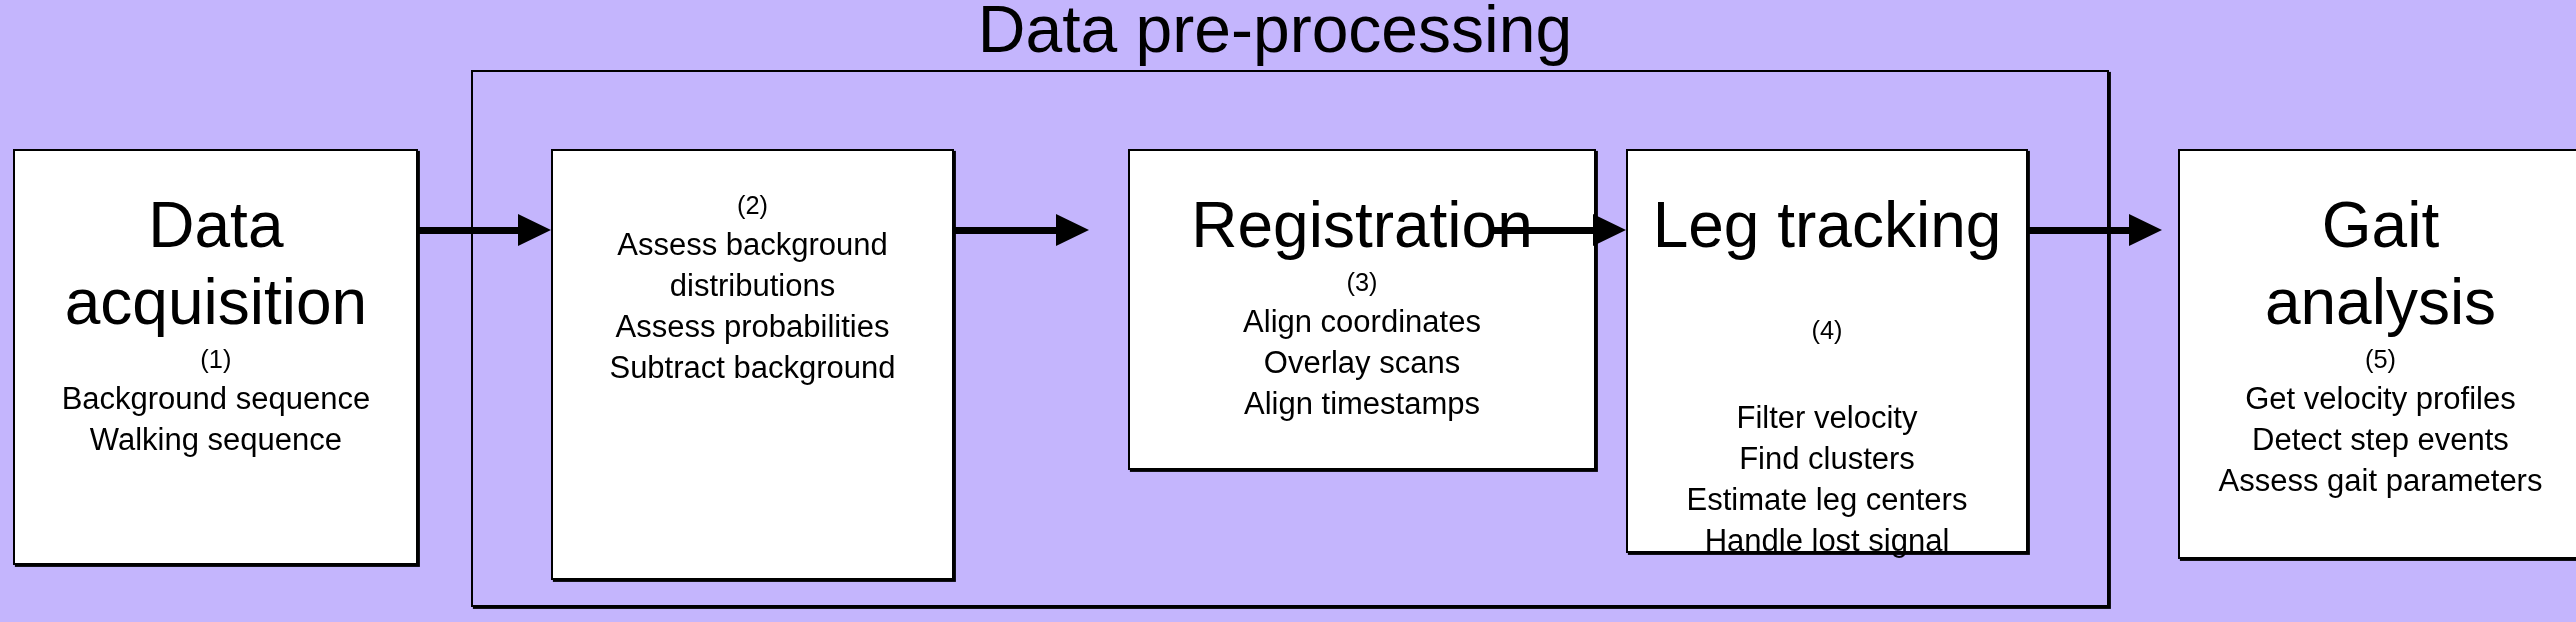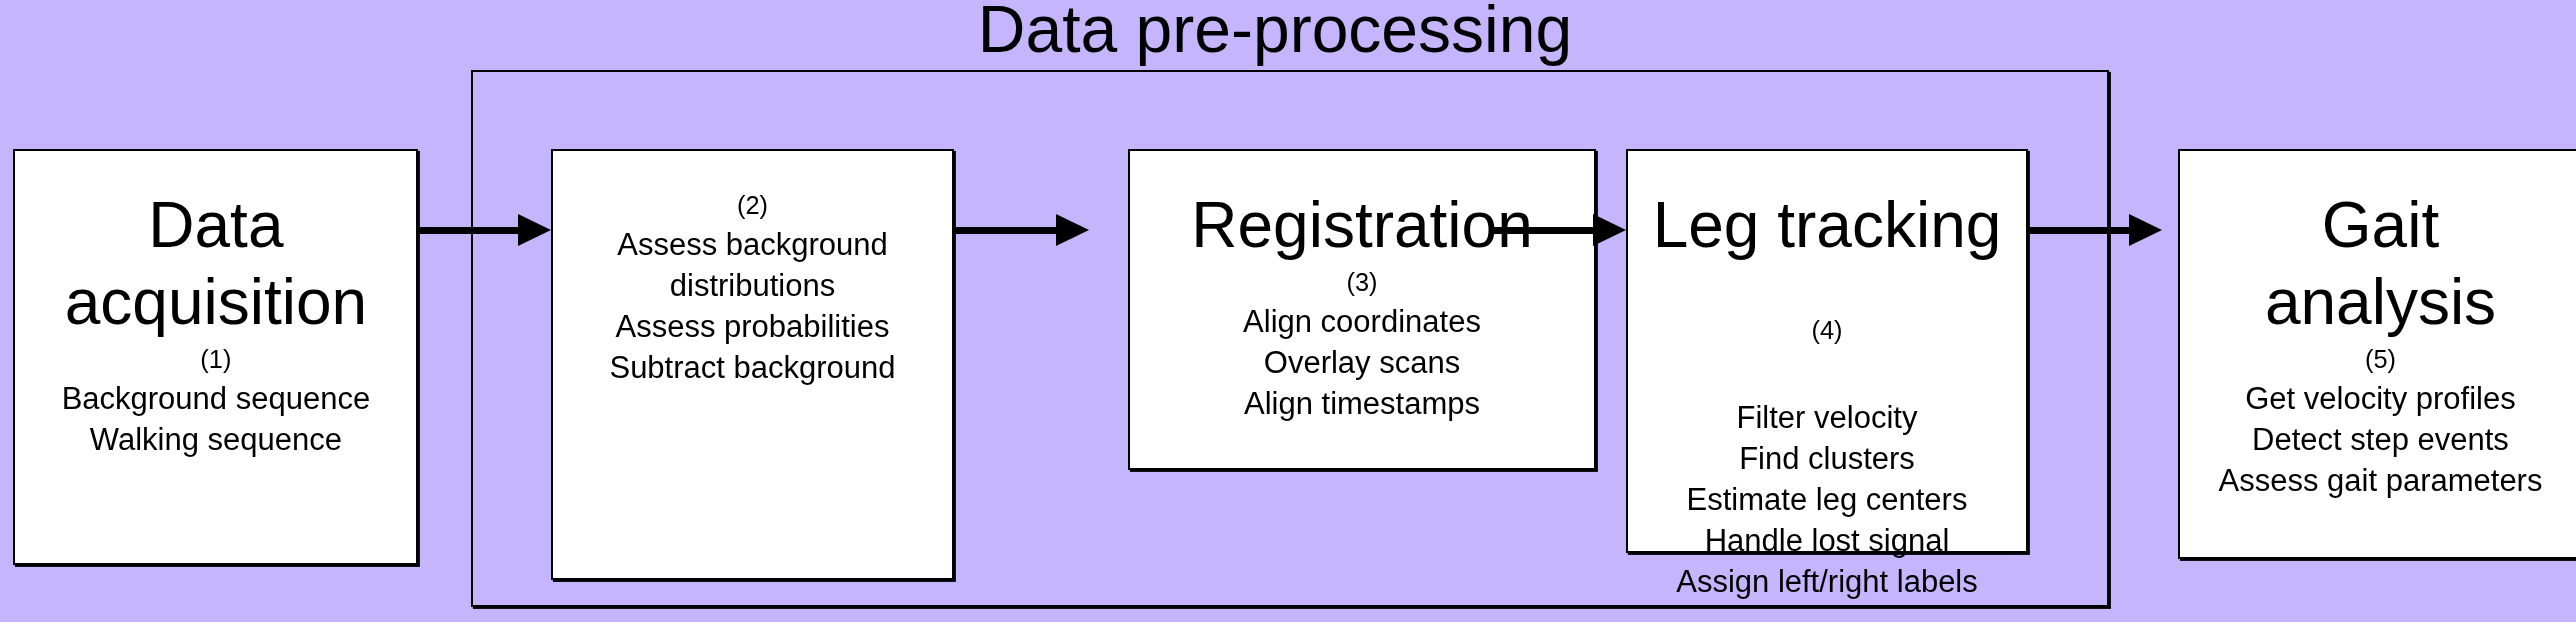--- a/index.html
+++ b/index.html
@@ -152,21 +152,20 @@
   <div class="pbox" id="box-4">
     <div class="pbox-title">
         <div>Leg tracking</div>
       </div>
     <div class="pbox-number">(4)</div>
     <div class="pbox-items">
         <div>Filter velocity</div>
         <div>Find clusters</div>
         <div>Estimate leg centers</div>
         <div>Handle lost signal</div>
-        <div>Assign left/right labels</div>
       </div>
   </div>
 
   <div class="pbox" id="box-5">
     <div class="pbox-title">
         <div>Gait</div>
         <div>analysis</div>
       </div>
     <div class="pbox-number">(5)</div>
     <div class="pbox-items">

